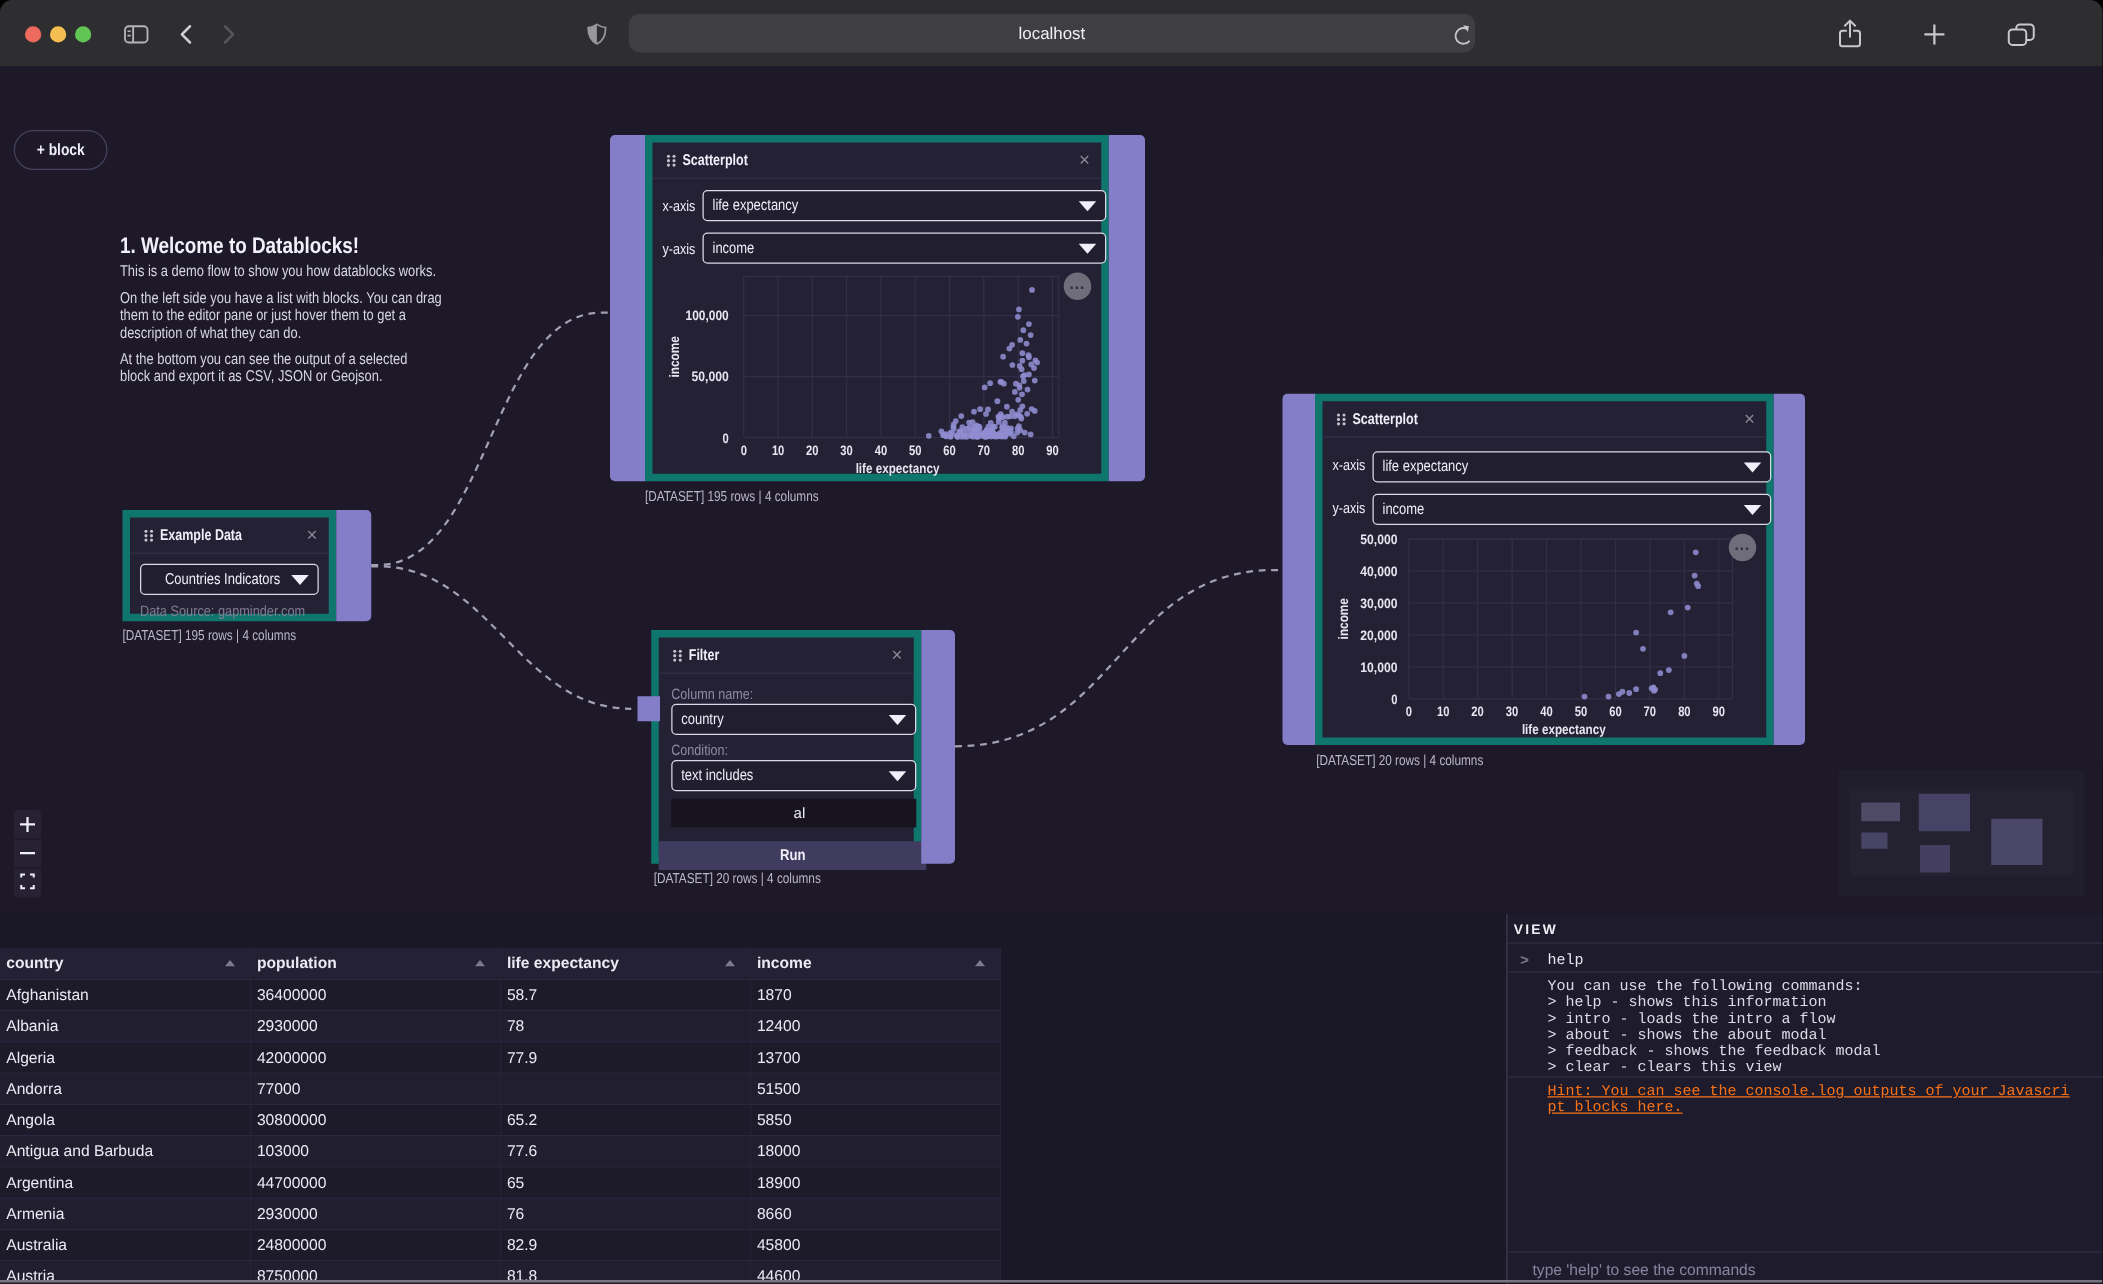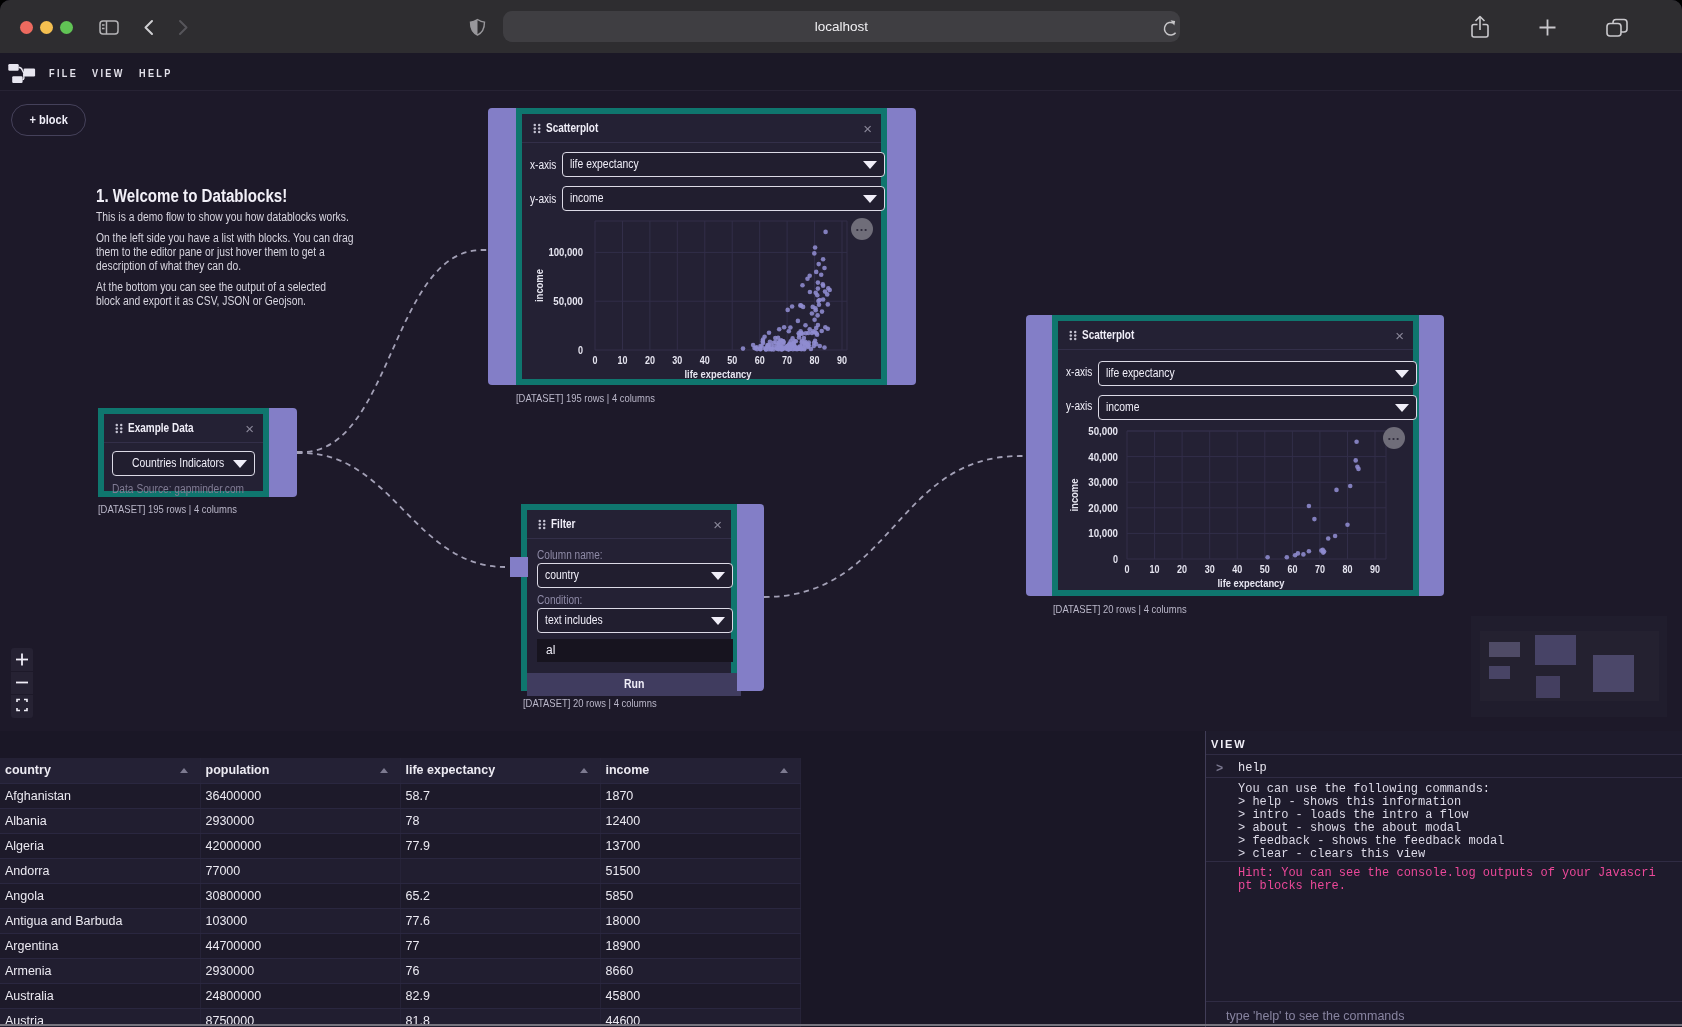--- a/index.html
+++ b/index.html
@@ -72,32 +72,20 @@
     <line x1="38" y1="29" x2="38" y2="16" stroke="#2e2d30" stroke-width="5"></line>
     <line x1="38" y1="30" x2="38" y2="17" stroke="#c9c8cc" stroke-width="1.6"></line>
     <polyline points="33.5,21 38,16.5 42.5,21" fill="none" stroke="#c9c8cc" stroke-width="1.6" stroke-linejoin="round"></polyline>
     <line x1="97.5" y1="27.5" x2="113.5" y2="27.5" stroke="#c9c8cc" stroke-width="1.8"></line>
     <line x1="105.5" y1="19.5" x2="105.5" y2="35.5" stroke="#c9c8cc" stroke-width="1.8"></line>
     <rect x="171" y="19.5" width="14" height="12.5" rx="3" fill="none" stroke="#c9c8cc" stroke-width="1.6"></rect>
     <rect x="165" y="23.5" width="14" height="12.5" rx="3" fill="#2e2d30" stroke="#c9c8cc" stroke-width="1.6"></rect>
   </svg>
 </div>
 
-<div id="menubar">
-  <svg width="28" height="21" style="position:absolute;left:8px;top:10px" viewBox="0 0 28 21">
-    <path d="M10.5 4.3 C16 4.3 13 9.5 16.5 9.5" fill="none" stroke="#e8e6f0" stroke-width="1.4"></path>
-    <path d="M14.4 16.5 C18 16.5 13.5 9.5 17.5 9.5" fill="none" stroke="#e8e6f0" stroke-width="1.4"></path>
-    <rect x="0.3" y="1" width="10.4" height="6.7" rx="1.2" fill="#e8e6f0"></rect>
-    <rect x="15.6" y="5.6" width="11.5" height="7.9" rx="1.2" fill="#e8e6f0"></rect>
-    <rect x="4.2" y="13.2" width="10.4" height="6.7" rx="1.2" fill="#e8e6f0"></rect>
-  </svg>
-  <div class="menuitem" style="left:49px;">FILE</div>
-  <div class="menuitem" style="left:92px;">VIEW</div>
-  <div class="menuitem" style="left:139px;">HELP</div>
-</div>
 
 <div id="canvas">
   <svg id="wires" width="1682" height="640" style="position:absolute;left:0;top:0">
     <path d="M297,361 L302,361 C392,361 392,159 482,159 L488,159" fill="none" stroke="#a3a0b6" stroke-width="1.8" stroke-dasharray="5.5 4.5"></path>
     <path d="M297,362 L302,362 C392,362 415,476 505,476" fill="none" stroke="#a3a0b6" stroke-width="1.8" stroke-dasharray="5.5 4.5"></path>
     <path d="M764,506 C894,506 895,365 1020,365 L1026,365" fill="none" stroke="#a3a0b6" stroke-width="1.8" stroke-dasharray="5.5 4.5"></path>
   </svg>
 
   <div id="blockbtn"><span>+ block</span></div>
 
@@ -387,21 +375,21 @@
               <circle cx="7" cy="6" r="1.4"></circle>
               <circle cx="2" cy="10" r="1.4"></circle>
               <circle cx="7" cy="10" r="1.4"></circle>
             </g>
           </svg>
     </div>
     <div class="mlabel" style="position:absolute; left:10px; top:38px;">Column name:</div>
     <div class="sel" style="position:absolute; left:10px; top:53px; width:196px;"><span>country</span></div>
     <div class="mlabel" style="position:absolute; left:10px; top:83px;">Condition:</div>
     <div class="sel" style="position:absolute; left:10px; top:98px; width:196px;"><span>text includes</span></div>
-    <div style="position:absolute; left:10px; top:129px; width:196px; height:23px; background:#17141f; color:#f0eef8; font-size:12px; line-height:23px; padding-left:9px;">al</div>
+    <div style="position:absolute; left:10px; top:129px; width:196px; height:23px; background:#17141f; color:#f0eef8; font-size:12px; line-height:23px; padding-left:9px;text-align:center;">al</div>
     <div style="position:absolute; left:0; top:163px; width:214px; height:23px; background:#403c5f; color:#f0eef8; font-size:12.5px; font-weight:700; text-align:center; line-height:23px;"><span style="display:inline-block; transform:scaleX(0.84);">Run</span></div>
   </div>
   <div class="nbar" style="left:737px; top:413px; width:27px; height:187px; border-radius:0 4px 4px 0;"></div>
   <div class="nbar" style="left:510px; top:466px; width:18px; height:20px;"></div>
   <div class="dslabel" style="left:523px; top:606px;">[DATASET] 20 rows | 4 columns</div>
 
   <div class="nbar" style="left:1026px; top:224px; width:26px; height:281px; border-radius:4px 0 0 4px;"></div>
   <div class="node" style="left:1052px; top:224px; width:367px; height:281px;">
     <div class="ntitle"><span class="t">Scatterplot</span><span class="nclose">×</span>
       <svg class="handle" viewBox="0 0 9 12">
@@ -550,21 +538,21 @@
           </tr>
     <tr>
             <td>Antigua and Barbuda</td>
             <td>103000</td>
             <td>77.6</td>
             <td>18000</td>
           </tr>
     <tr>
             <td>Argentina</td>
             <td>44700000</td>
-            <td>77</td>
+            <td>65</td>
             <td>18900</td>
           </tr>
     <tr>
             <td>Armenia</td>
             <td>2930000</td>
             <td>76</td>
             <td>8660</td>
           </tr>
     <tr>
             <td>Australia</td>
@@ -586,21 +574,21 @@
     <div class="mono" style="position:absolute; left:10px; top:31px; color:#7b7890; font-size:12px; font-weight:700;">&gt;</div>
     <div class="mono" style="position:absolute; left:32px; top:30px; color:#e8e6f0; font-size:12px;">help</div>
     <div class="sep" style="top:46px;"></div>
     <div class="mono" style="position:absolute; left:32px; top:52px; color:#dddbe8; font-size:12px; line-height:13px; white-space:pre;">You can use the following commands:
 &gt; help - shows this information
 &gt; intro - loads the intro a flow
 &gt; about - shows the about modal
 &gt; feedback - shows the feedback modal
 &gt; clear - clears this view</div>
     <div class="sep" style="top:130px;"></div>
-    <div class="mono" style="position:absolute; left:32px; top:136px; color:#ec4899; font-size:12px; line-height:13px; white-space:pre;">Hint: You can see the console.log outputs of your Javascri
+    <div class="mono" style="position:absolute; left:32px; top:136px; color:#f97316; font-size:12px; line-height:13px; white-space:pre;text-decoration:underline;">Hint: You can see the console.log outputs of your Javascri
 pt blocks here.</div>
     <div class="sep" style="top:270px;"></div>
     <div style="position:absolute; left:20px; top:278px; color:#8884a0; font-size:12.5px;">type 'help' to see the commands</div>
   </div>
   <div style="position:absolute; left:0; top:293px; width:1682px; height:2px; background:#77757f;"></div>
 </div>
 
 </div>
 
 </body></html>

